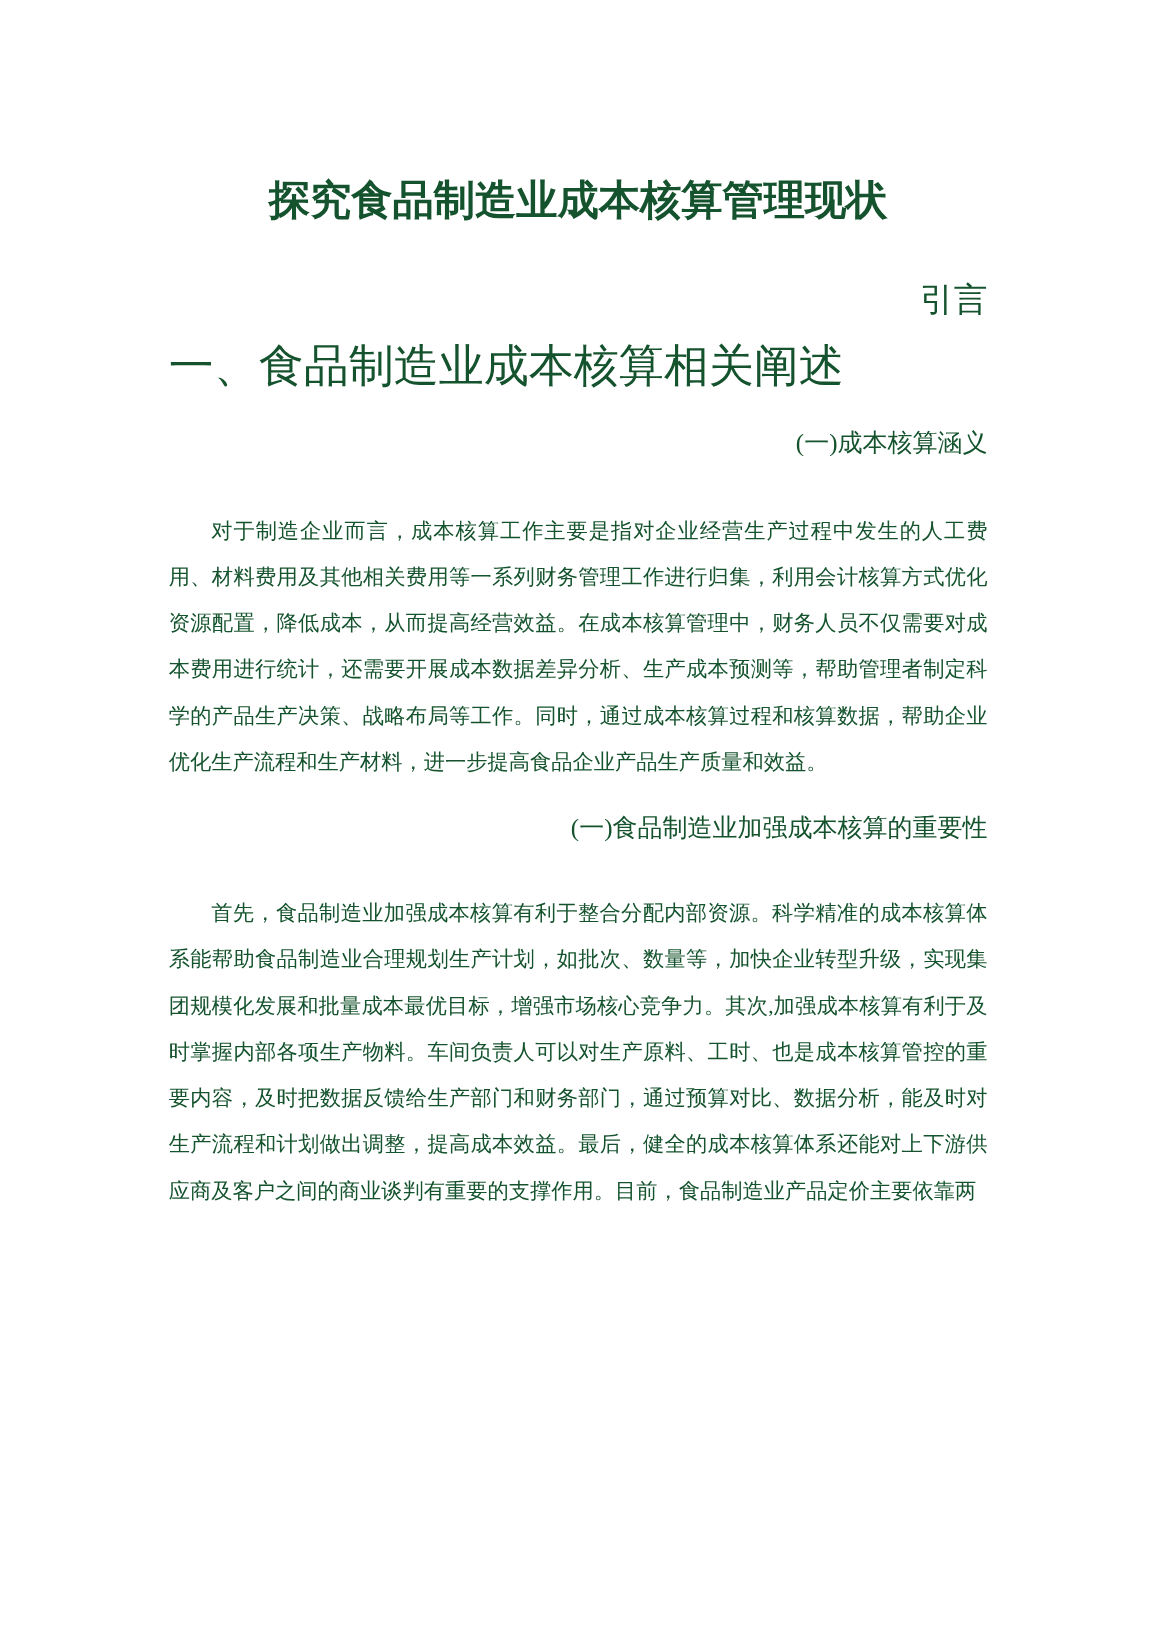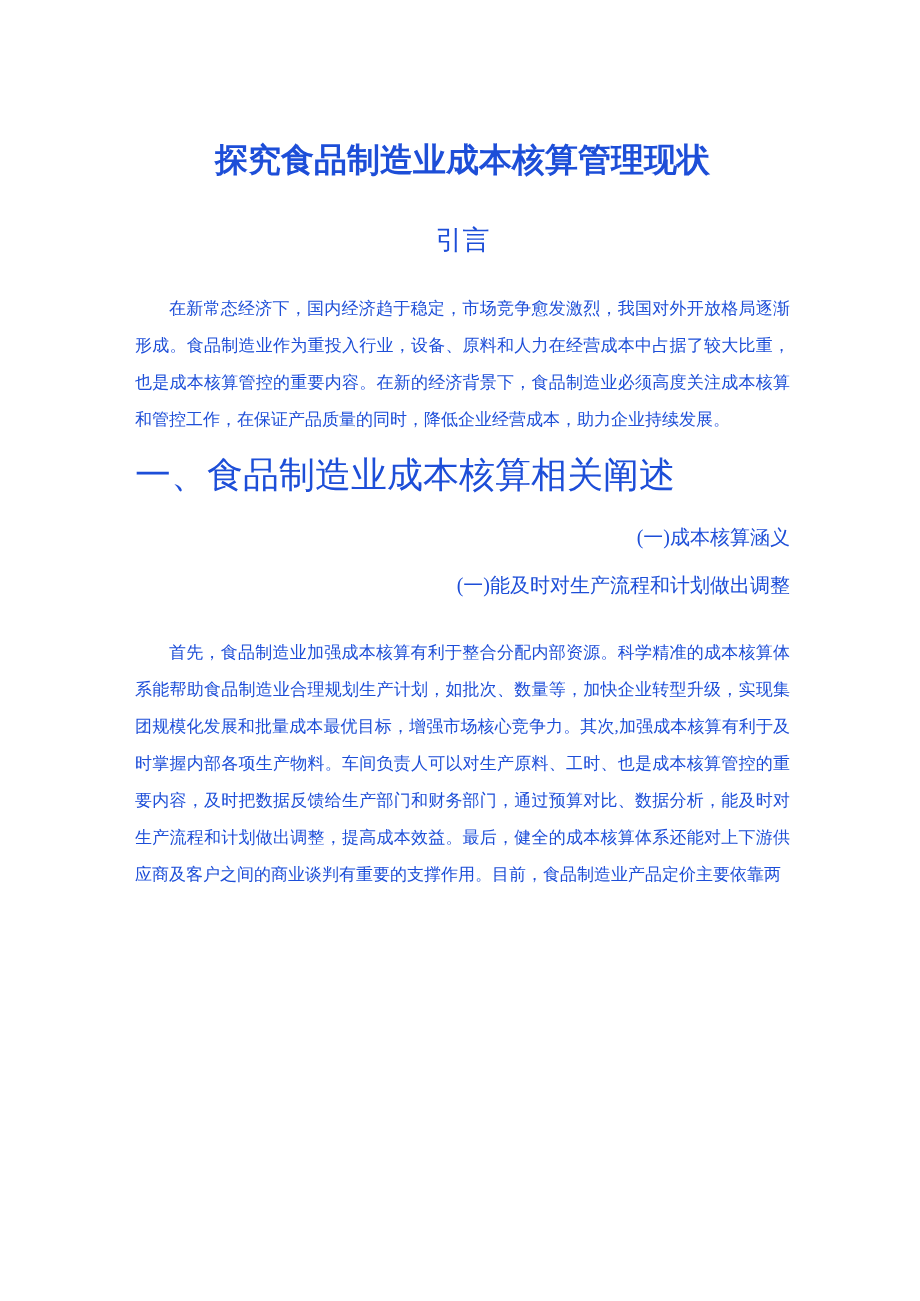--- a/index.html
+++ b/index.html
@@ -5,42 +5,42 @@
   html, body {
     margin: 0;
     padding: 0;
     background: #ffffff;
   }
   .page {
     position: relative;
     width: 920px;
     height: 1301px;
     background: #ffffff;
-    color: #1d4ed8;
+    color: #14532d;
     box-sizing: border-box;
     padding: 0 130px 0 135px;
     overflow: hidden;
     font-family: "Liberation Serif", "DejaVu Serif", serif;
   }
   .doc-title {
     margin: 0;
     padding-top: 141px;
     font-family: "Liberation Sans", "DejaVu Sans", sans-serif;
     font-weight: 700;
     font-size: 33px;
     line-height: 37px;
     text-align: center;
     white-space: nowrap;
   }
   .h-intro {
     margin: 46px 0 0 0;
     font-weight: 400;
     font-size: 27px;
     line-height: 32px;
-    text-align: center;
+    text-align: right;
   }
   .h-section {
     margin: 20px 0 0 0;
     font-weight: 400;
     font-size: 36px;
     line-height: 34px;
     text-align: left;
     white-space: nowrap;
   }
   .h-sub {
@@ -69,23 +69,23 @@
   }
 </style>
 </head>
 <body>
 
 <div class="page">
   <h1 class="doc-title">探究食品制造业成本核算管理现状</h1>
 
   <h2 class="h-intro">引言</h2>
 
-  <p class="body-para p1">在新常态经济下，国内经济趋于稳定，市场竞争愈发激烈，我国对外开放格局逐渐形成。食品制造业作为重投入行业，设备、原料和人力在经营成本中占据了较大比重，也是成本核算管控的重要内容。在新的经济背景下，食品制造业必须高度关注成本核算和管控工作，在保证产品质量的同时，降低企业经营成本，助力企业持续发展。</p>
 
   <h2 class="h-section">一、食品制造业成本核算相关阐述</h2>
 
   <h3 class="h-sub">(一)成本核算涵义</h3>
 
+  <p class="body-para p2">对于制造企业而言，成本核算工作主要是指对企业经营生产过程中发生的人工费用、材料费用及其他相关费用等一系列财务管理工作进行归集，利用会计核算方式优化资源配置，降低成本，从而提高经营效益。在成本核算管理中，财务人员不仅需要对成本费用进行统计，还需要开展成本数据差异分析、生产成本预测等，帮助管理者制定科学的产品生产决策、战略布局等工作。同时，通过成本核算过程和核算数据，帮助企业优化生产流程和生产材料，进一步提高食品企业产品生产质量和效益。</p>
 
-  <h3 class="h-sub h-sub2">(一)能及时对生产流程和计划做出调整</h3>
+  <h3 class="h-sub h-sub2">(一)食品制造业加强成本核算的重要性</h3>
 
   <p class="body-para p3">首先，食品制造业加强成本核算有利于整合分配内部资源。科学精准的成本核算体系能帮助食品制造业合理规划生产计划，如批次、数量等，加快企业转型升级，实现集团规模化发展和批量成本最优目标，增强市场核心竞争力。其次,加强成本核算有利于及时掌握内部各项生产物料。车间负责人可以对生产原料、工时、也是成本核算管控的重要内容，及时把数据反馈给生产部门和财务部门，通过预算对比、数据分析，能及时对生产流程和计划做出调整，提高成本效益。最后，健全的成本核算体系还能对上下游供应商及客户之间的商业谈判有重要的支撑作用。目前，食品制造业产品定价主要依靠两</p>
 </div>
 
 </body></html>

